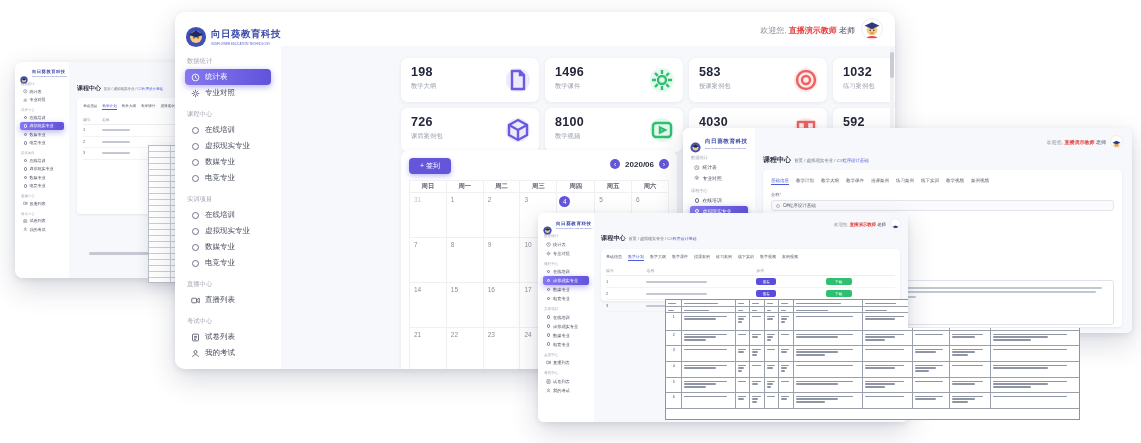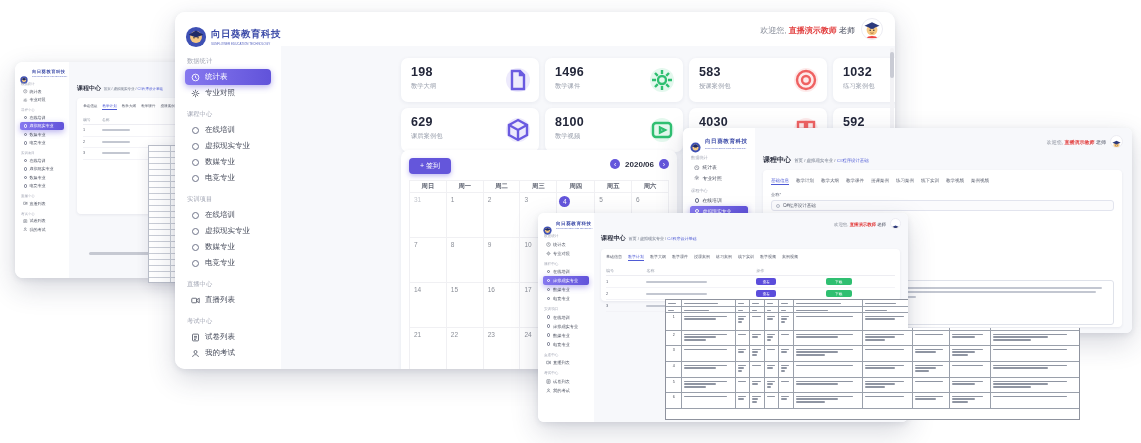--- a/index.html
+++ b/index.html
@@ -352,21 +352,21 @@
                 <circle cx="12" cy="12" r="9"></circle>
                 <circle cx="12" cy="12" r="4"></circle>
               </svg>
             </div>
           </div>
           <div class="stat-card" style="left: 552px; top: 46px;">
             <div class="num">1032</div>
     <div class="lbl">练习案例包</div>
     </div>
           <div class="stat-card" style="left: 120px; top: 96px;">
-            <div class="num">629</div>
+            <div class="num">726</div>
     <div class="lbl">课后案例包</div>
     <div class="stat-ic" style="color:#6a5ae0;background:#edeafc;">
               <svg viewBox="0 0 24 24" fill="none" stroke="currentColor" stroke-width="2.4" style="width:100%;height:100%;">
                 <path d="M12 2l9 5v10l-9 5-9-5V7z"></path>
                 <path d="M3 7l9 5 9-5M12 22V12"></path>
               </svg>
             </div>
           </div>
           <div class="stat-card" style="left: 264px; top: 96px;">
             <div class="num">8100</div>

